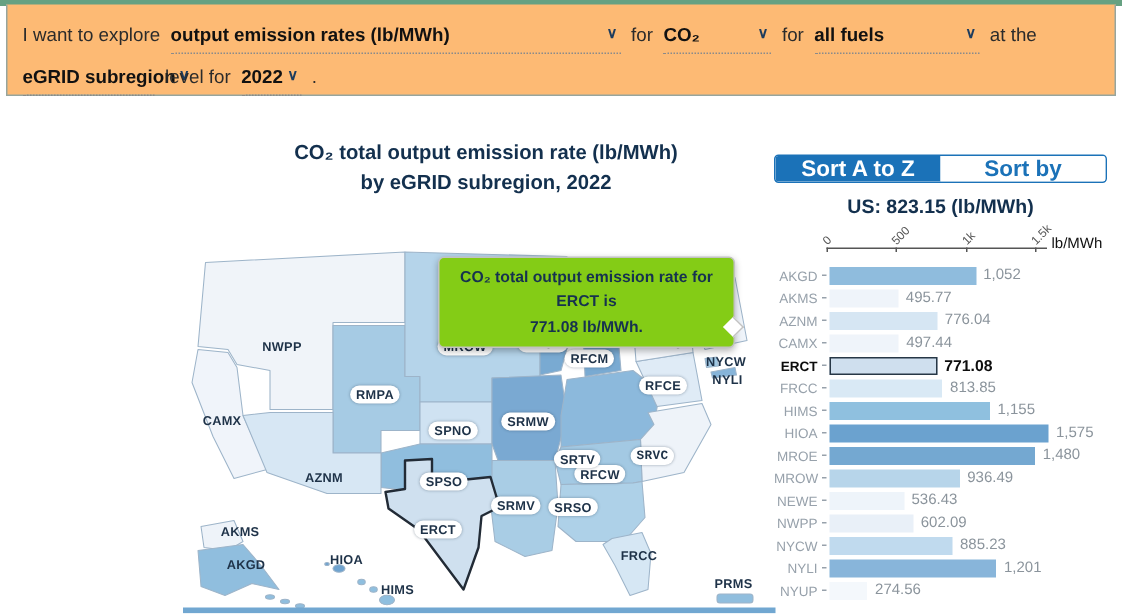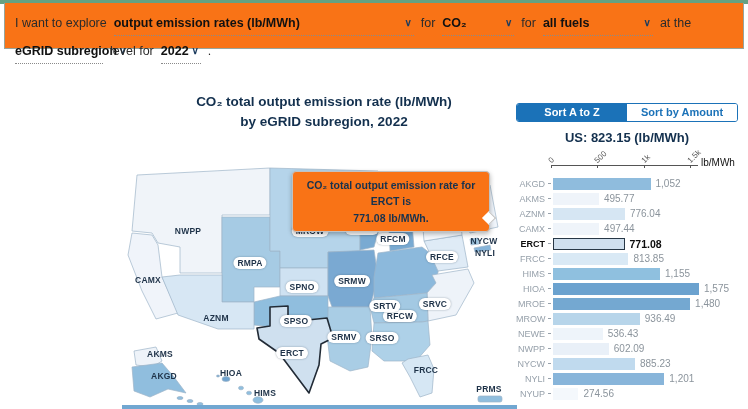--- a/index.html
+++ b/index.html
@@ -4,56 +4,56 @@
 <style>
   * { margin:0; padding:0; box-sizing:border-box; }
   html,body { background:#fff; }
   #app {
     position:relative; width:748px; height:409px; overflow:hidden;
     font-family:"Liberation Sans", sans-serif; background:#fff;
   }
   
   #green-strip { position:absolute; left:0; top:0; width:748px; height:4px; }
   #query-box {
-    position:absolute; left:4px; top:3px; width:740px; height:46px;
-    background:#f97316; border:1px solid #97a59d; border-top:none;
+    position:absolute; left:4px; top:3px; width:740px; height:61px;
+    background:#fdba74; border:1px solid #97a59d; border-top:none;
     padding:7px 10px 0 10px;
   }
   #query-line { display:flex; flex-wrap:wrap; align-items:flex-end; column-gap:7px; row-gap:2px; }
   .q-text { font-size:12.5px; color:#2b2b2b; line-height:26px; white-space:nowrap; }
   .q-dd {
     display:inline-flex; justify-content:space-between; align-items:flex-end;
     border-bottom:1.5px dotted #8a8a8a; line-height:24px; cursor:pointer;
   }
   .q-dd b { font-size:12.5px; color:#111; font-weight:bold; white-space:nowrap; }
   .q-chev { font-size:10px; font-weight:bold; color:#1d3c5e; padding:0 2px; line-height:24px; }
   
   #chart-title { position:absolute; left:128px; top:92px; width:392px; text-align:center;
     font-size:13.5px; font-weight:bold; color:#13304e; line-height:1.45; }
   #map-wrap { position:absolute; left:122px; top:155px; width:395px; height:254px; }
   #map-svg { position:absolute; left:0; top:0; }
   .map-label { position:absolute; transform:translate(-50%,-50%); font-size:8.5px; font-weight:bold;
     color:#1e3248; white-space:nowrap; letter-spacing:.2px; }
   .map-label.pill { background:#fff; border-radius:6px; padding:1px 4px;
     box-shadow:0 0 2px rgba(40,60,80,.45); }
   #tooltip {
-    position:absolute; left:170px; top:16px; width:198px; background:#f97316;
+    position:absolute; left:170px; top:16px; width:198px; background:#84cc16;
     border:1px solid #c2c2c2; border-radius:4px; box-shadow:0 2px 5px rgba(0,0,0,.3);
     padding:5px 6px; text-align:center; font-size:10.5px; font-weight:bold; color:#16324f;
     line-height:1.55; z-index:5;
   }
   #tooltip:after { content:""; position:absolute; right:-5px; bottom:8px; width:9px; height:9px;
     background:#fff; border-right:1px solid #c2c2c2; border-top:1px solid #c2c2c2;
     transform:rotate(45deg); }
   #bottom-strip { position:absolute; left:122px; top:405px; width:395px; height:4px; }
   
   #panel { position:absolute; left:516px; top:103px; width:228px; }
   #sort-toggle { display:flex; width:222px; height:19px; border:1px solid #1b72b8;
     border-radius:3px; overflow:hidden; background:#fff; }
-  .sort-btn { flex:1; font-size:11px; font-weight:bold; text-align:center; line-height:17px;
+  .sort-btn { flex:1; font-size:15px; font-weight:bold; text-align:center; line-height:17px;
     color:#1b72b8; background:#fff; cursor:pointer; border:none;
     font-family:"Liberation Sans", sans-serif; }
   .sort-btn.active { background:#1b72b8; color:#fff; }
   #us-line { width:222px; text-align:center; font-size:13px; font-weight:bold; color:#13304e;
     margin-top:8px; }
   #axis { position:relative; margin-left:35px; width:190px; height:31px; }
   #axis-line { position:absolute; left:0; top:20px; width:147px; border-top:1px solid #555; }
   .axis-tick { position:absolute; top:20px; width:1px; height:3px; background:#555; }
   .axis-ticklabel { position:absolute; bottom:11px; font-size:8px; color:#555;
     transform:rotate(-45deg); transform-origin:left bottom; white-space:nowrap; }
@@ -164,21 +164,21 @@
         <div class="map-label pill" style="left: 240px; top: 74px;">MROE</div>
         <div class="map-label pill" style="left: 271px; top: 84px;">RFCM</div>
         <div class="map-label pill" style="left: 180px; top: 132px;">SPNO</div>
         <div class="map-label pill" style="left: 230px; top: 126px;">SRMW</div>
         <div class="map-label pill" style="left: 278px; top: 113px; margin-top: 48px;">RFCW</div>
         <div class="map-label pill" style="left: 320px; top: 102px;">RFCE</div>
         <div class="map-label" style="left: 327px; top: 74px;">NYUP</div>
         <div class="map-label" style="left: 355px; top: 58px;">NEWE</div>
         <div class="map-label" style="left: 362px; top: 86px;">NYCW</div>
         <div class="map-label" style="left: 363px; top: 98px;">NYLI</div>
-        <div class="map-label pill" style="left: 313px; top: 149px;">SRVC</div>
+        <div class="map-label pill" style="left: 313px; top: 149px; font-family: Liberation Mono, monospace;">SRVC</div>
         <div class="map-label pill" style="left: 263px; top: 151px;">SRTV</div>
         <div class="map-label pill" style="left: 260px; top: 183px;">SRSO</div>
         <div class="map-label pill" style="left: 222px; top: 182px;">SRMV</div>
         <div class="map-label pill" style="left: 174px; top: 166px;">SPSO</div>
         <div class="map-label" style="left: 94px; top: 163px;">AZNM</div>
         <div class="map-label pill" style="left: 170px; top: 198px;">ERCT</div>
         <div class="map-label" style="left: 304px; top: 215px;">FRCC</div>
         <div class="map-label" style="left: 38px; top: 199px;">AKMS</div>
         <div class="map-label" style="left: 42px; top: 221px;">AKGD</div>
         <div class="map-label" style="left: 109px; top: 218px;">HIOA</div>

